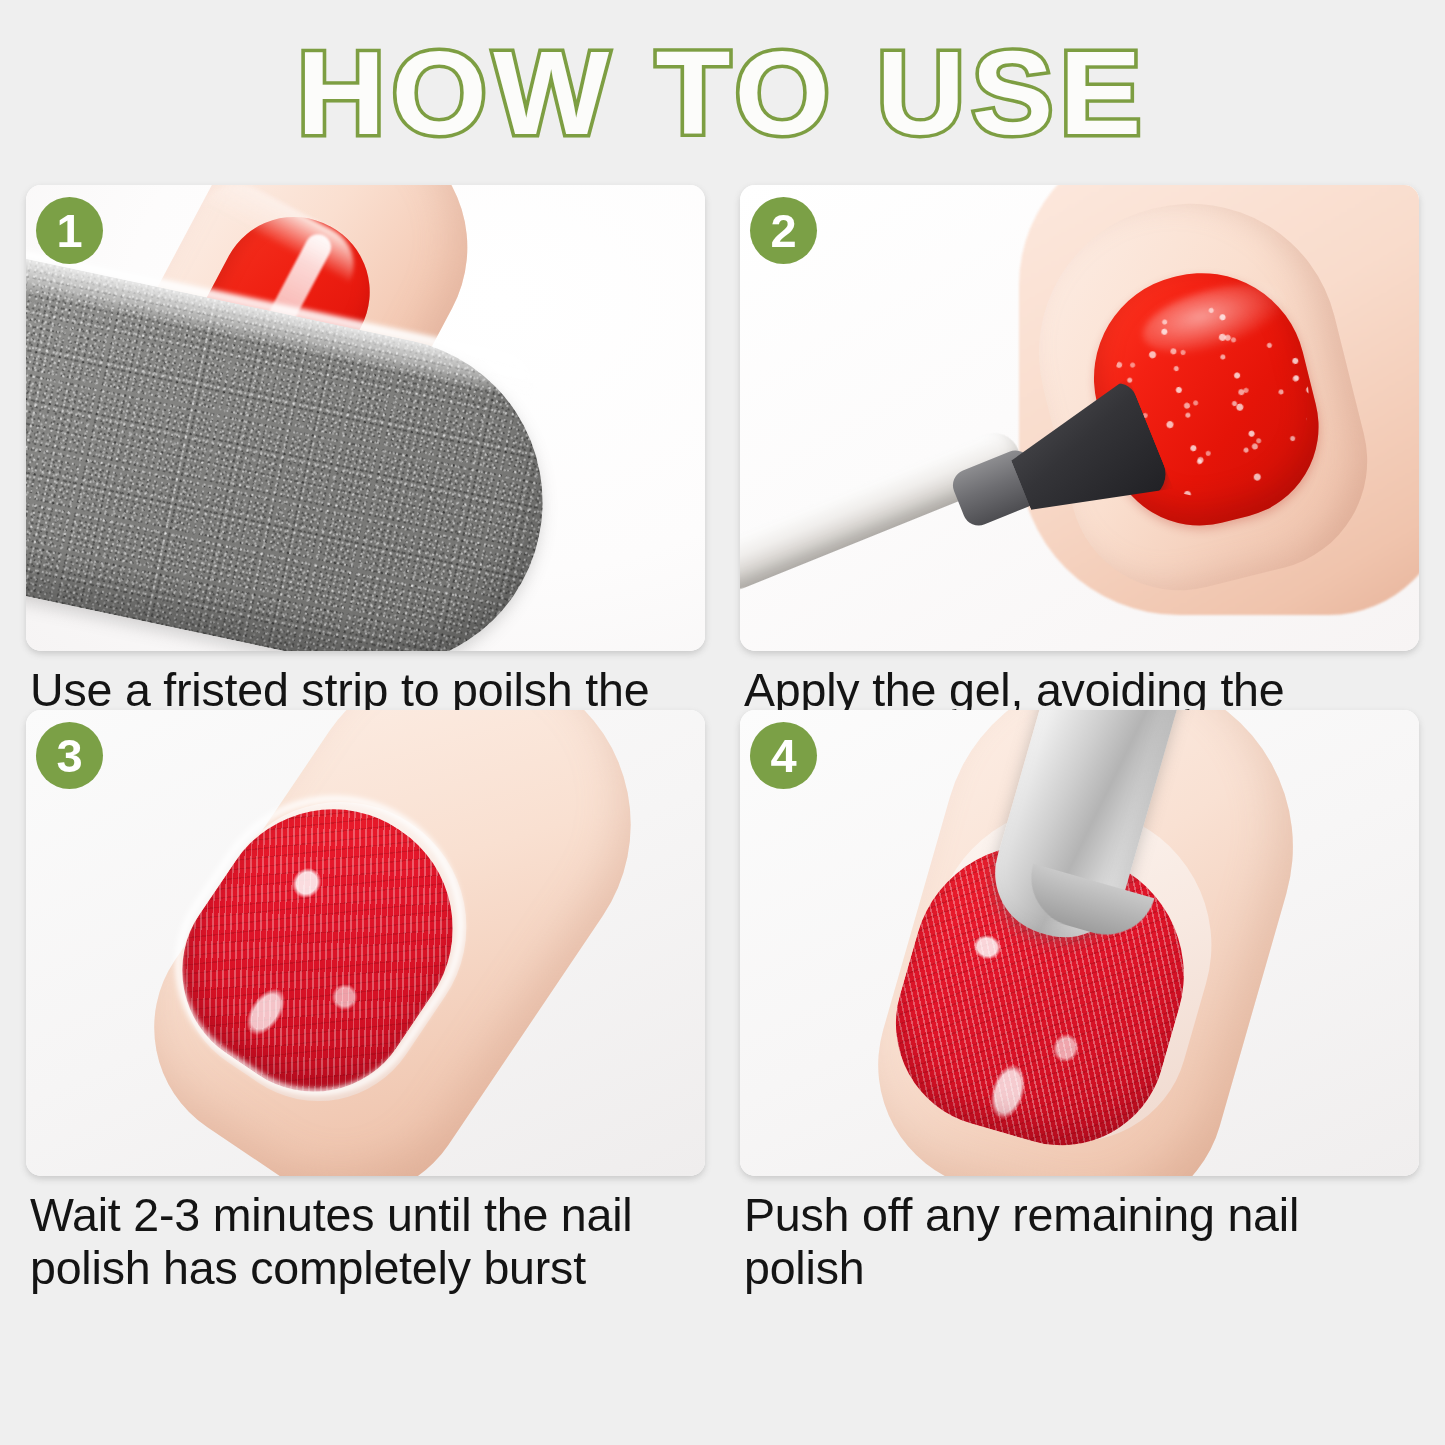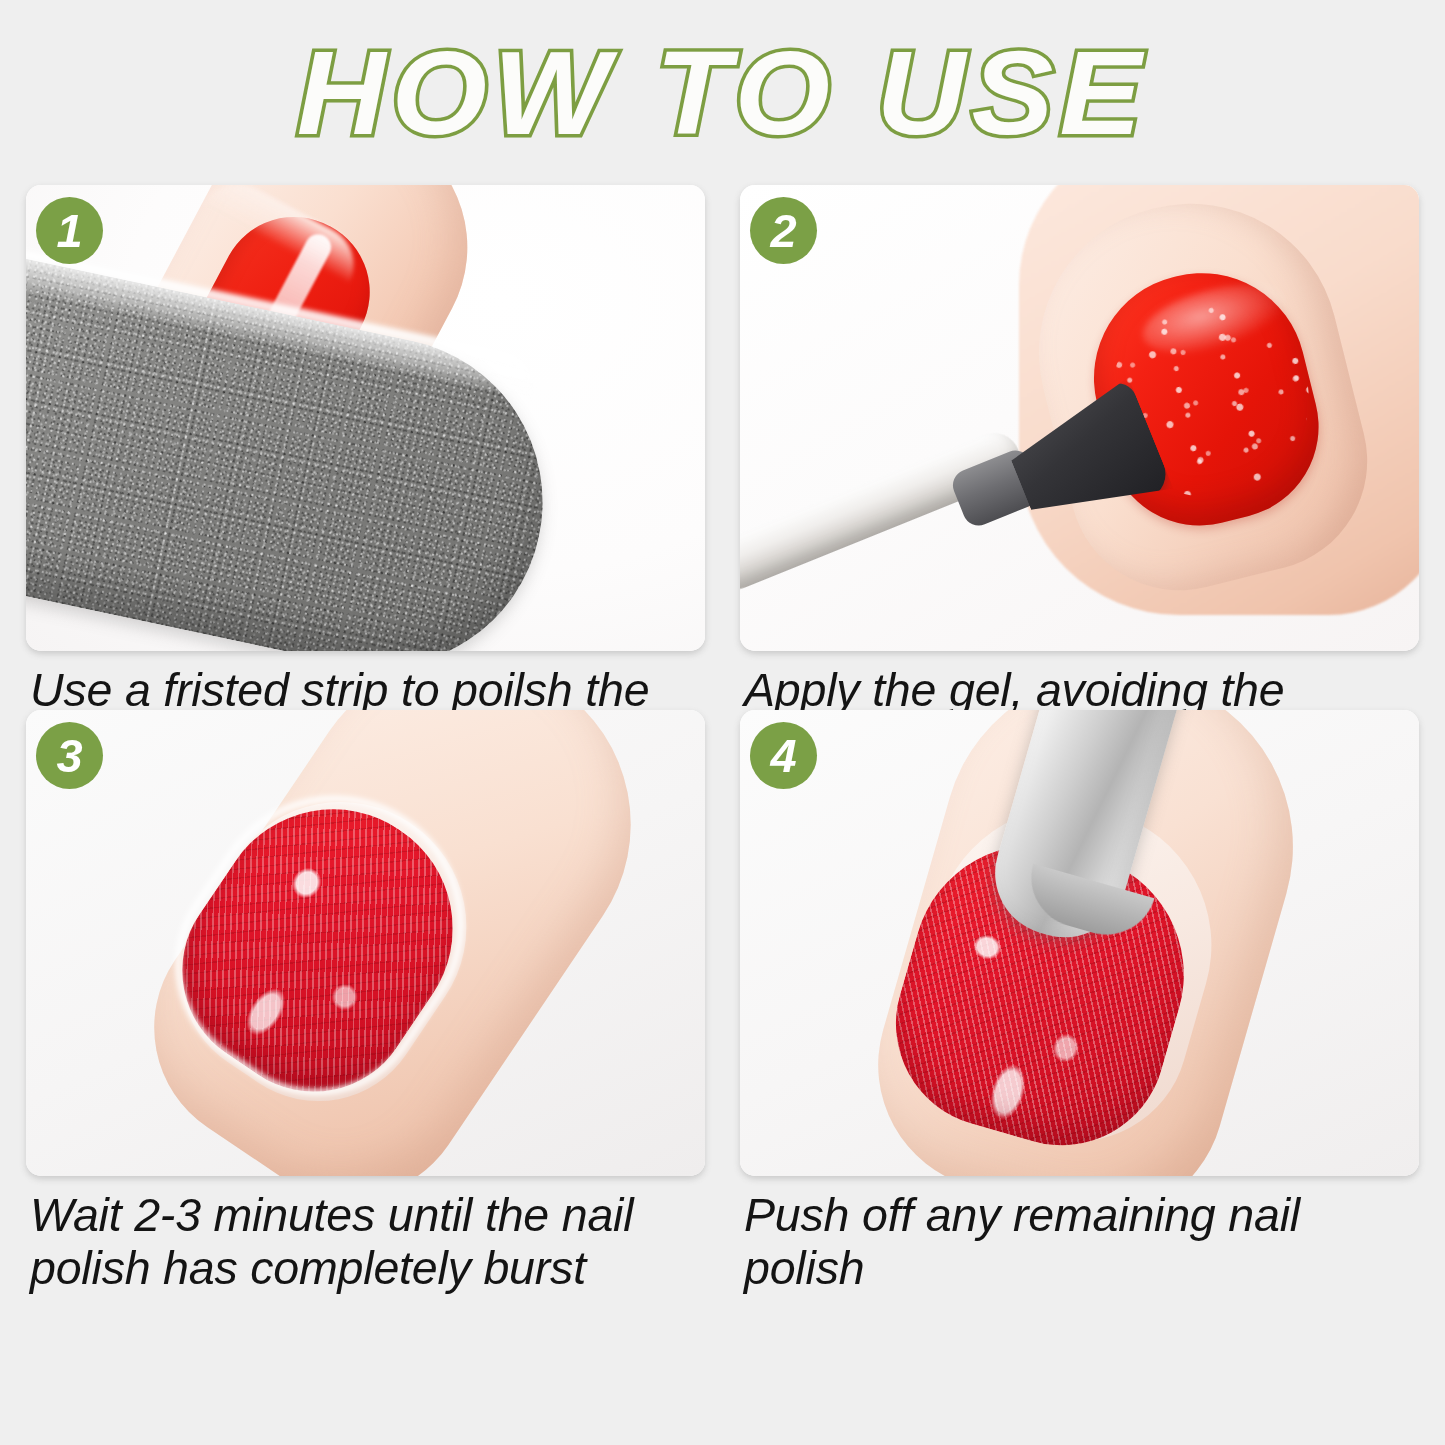--- a/index.html
+++ b/index.html
@@ -8,21 +8,20 @@
     width:1445px; height:1445px;
     background:#eeeeee;
     font-family:"Liberation Sans", sans-serif;
     overflow:hidden;
   }
 
   .page {
     position:relative;
     width:1445px; height:1445px;
     background:#efefef;
-    font-style:italic;
   }
 
   
   .title-wrap {
     position:absolute;
     top:30px; left:0; width:100%;
     height:125px;
     display:flex; align-items:center; justify-content:center;
   }
   .title {

